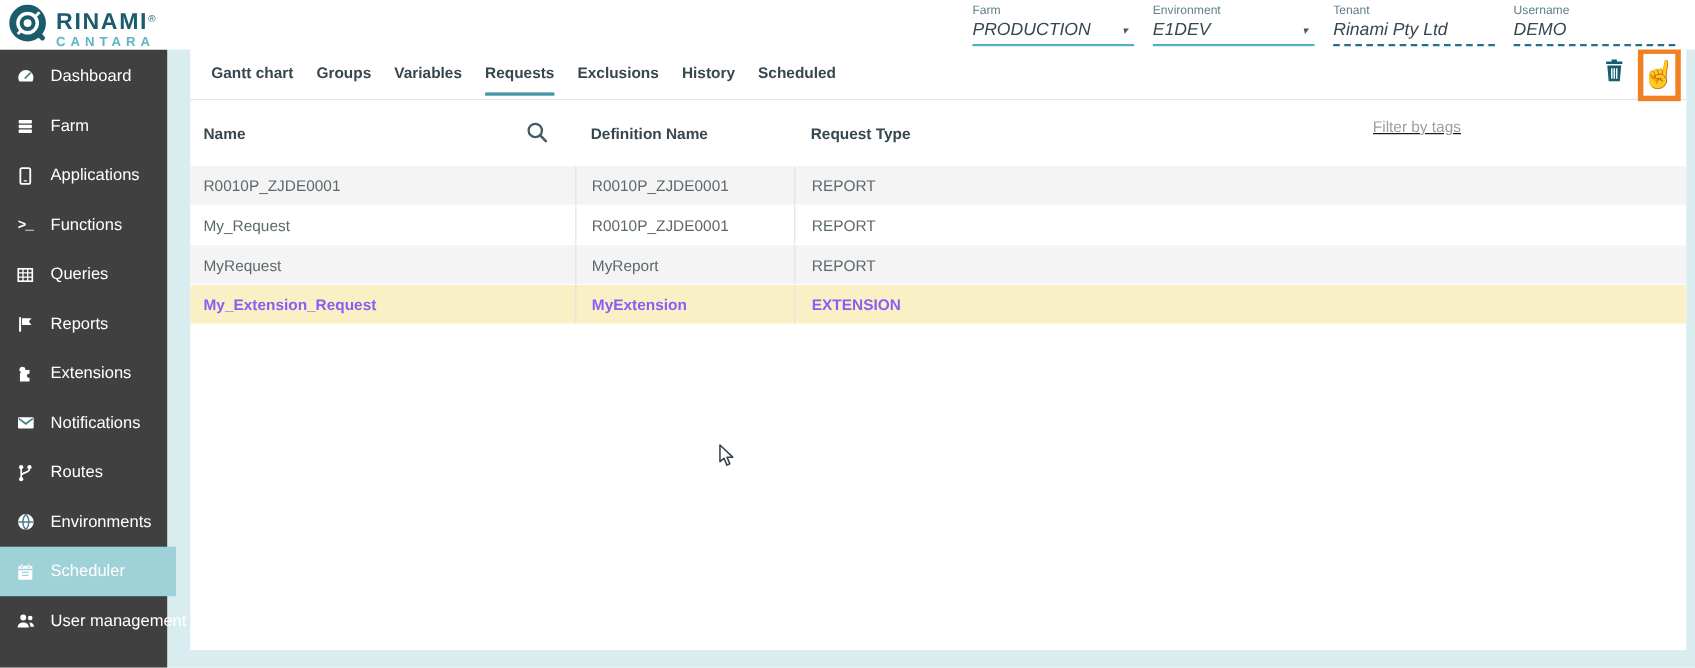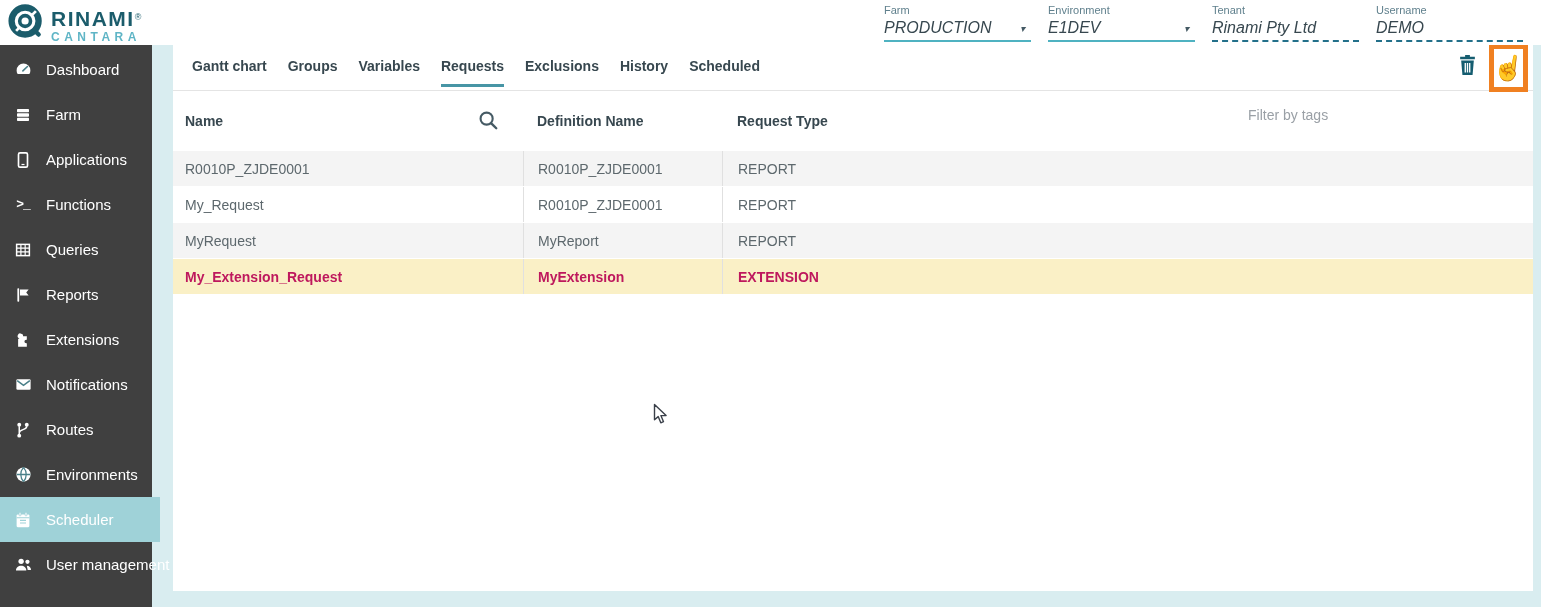--- a/index.html
+++ b/index.html
@@ -34,25 +34,25 @@
   .tab.active::after { content:""; position:absolute; left:0; right:0; bottom:3px; height:3px; background:#4795a5; }
   .toolbar { position:absolute; right:0; top:0; height:49px; display:flex; align-items:center; }
   .trash-btn { margin-right:12px; cursor:pointer; display:flex; }
   .hand-box { width:39px; height:48px; margin-right:5px; margin-top:3px; border:5px solid #f08021; background:#ffffff; display:flex; align-items:center; justify-content:center; cursor:pointer; }
   .hand-glyph { font-size:25px; color:#f7941d; transform:rotate(8deg); }
   
   .thead { display:grid; grid-template-columns:350px 199px 1fr; height:60px; align-items:center; font-size:14px; font-weight:bold; color:#37474f; position:relative; }
   .th-name { display:flex; align-items:center; justify-content:space-between; padding:0 24px 0 12px; }
   .th-def { padding-left:14px; }
   .th-type { padding-left:15px; }
-  .filter-input { position:absolute; right:95px; top:16px; width:190px; border:none; outline:none; font-size:14px; color:#ef4444; font-family:"Liberation Sans", sans-serif; background:transparent; }
+  .filter-input { position:absolute; right:95px; top:16px; width:190px; border:none; outline:none; font-size:14px; color:#000000; font-family:"Liberation Sans", sans-serif; background:transparent;text-decoration:underline; }
   .filter-input::placeholder { color:#9aa0a6; }
   .trow { display:grid; grid-template-columns:350px 199px 1fr; height:36px; align-items:center; font-size:14px; color:#5d686d; border-bottom:1px solid #ffffff; cursor:pointer; }
   .trow.striped { background:#f4f4f4; }
-  .trow.selected { background:#faf0c6; font-weight:bold; color:#be185d; }
+  .trow.selected { background:#faf0c6; font-weight:bold; color:#8b5cf6; }
   .trow .c1 { padding-left:12px; }
   .trow .c2 { padding-left:14px; border-left:1px solid #e0e0e0; height:100%; display:flex; align-items:center; }
   .trow .c3 { padding-left:15px; border-left:1px solid #e0e0e0; height:100%; display:flex; align-items:center; }
   
   .cursor { position:absolute; left:653px; top:403px; z-index:9; pointer-events:none; }
 </style>
 </head>
 <body>
 
 <div class="topbar">

